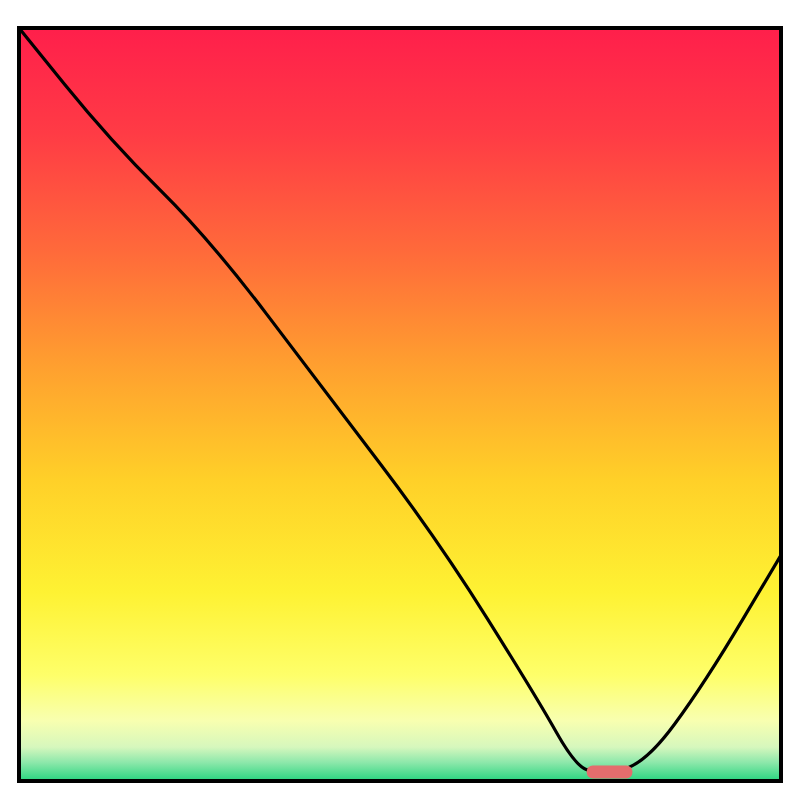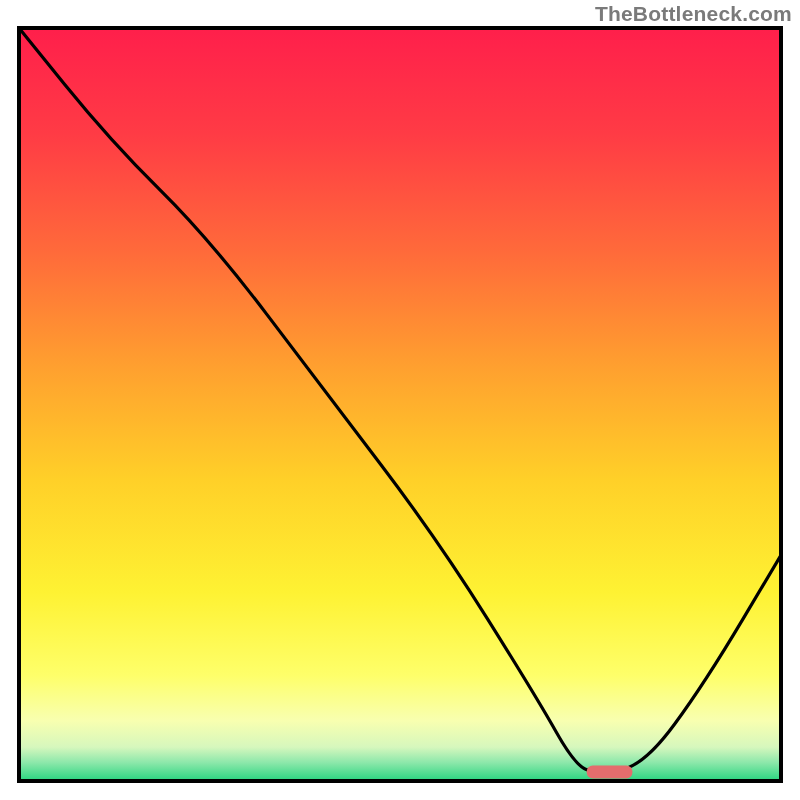--- a/index.html
+++ b/index.html
@@ -38,21 +38,20 @@
     top: 0;
     width: 766px;
     height: 757px;
     display: block;
   }
 </style>
 </head>
 <body>
 
 <div class="container">
-  <div class="watermark">TheBottleneck.com</div>
 
   <div class="chart-frame">
     <svg class="plot" viewBox="0 0 766 757" preserveAspectRatio="none">
       <defs>
         <linearGradient id="bg-grad" x1="0" y1="0" x2="0" y2="1">
         <stop offset="0.00%" stop-color="#ff1f4b"></stop>
             <stop offset="14.00%" stop-color="#ff3b45"></stop>
             <stop offset="30.00%" stop-color="#ff6b3a"></stop>
             <stop offset="45.00%" stop-color="#ffa02f"></stop>
             <stop offset="60.00%" stop-color="#ffd028"></stop>

